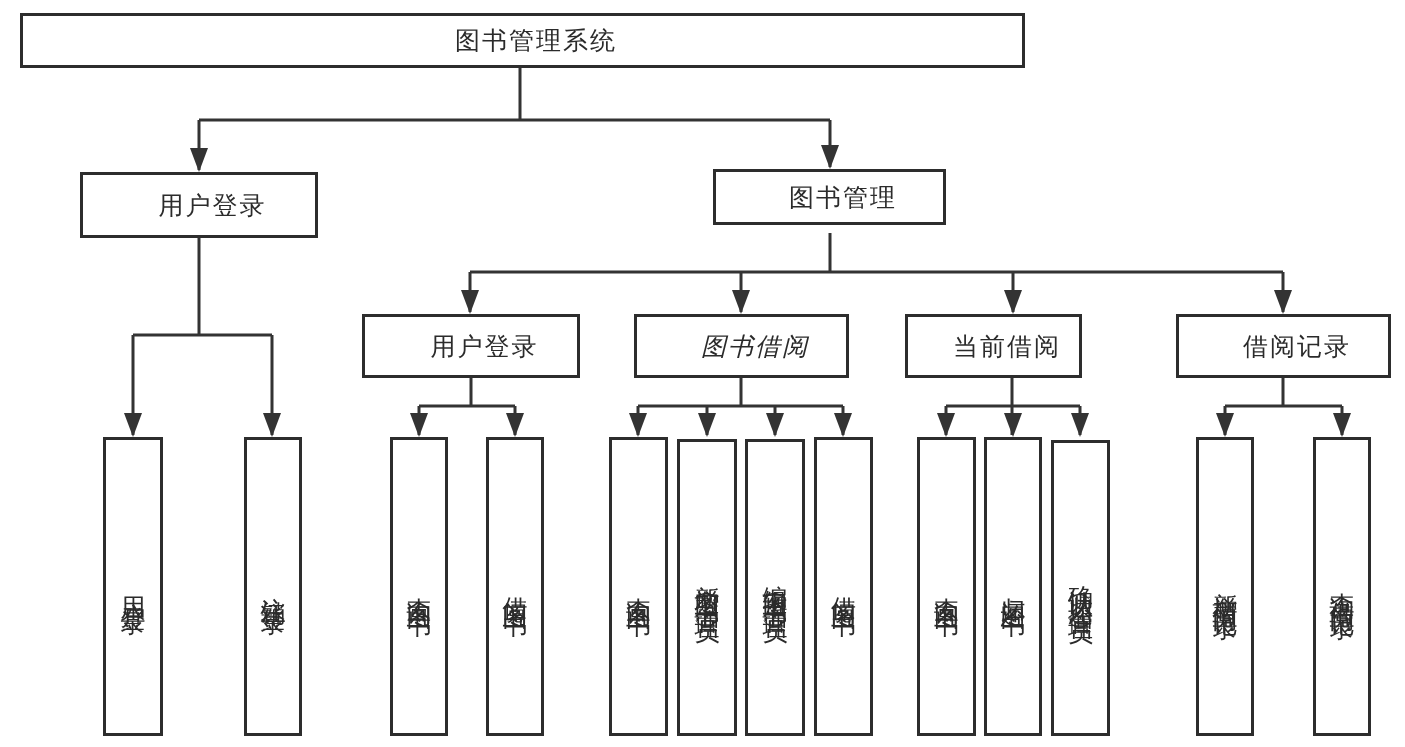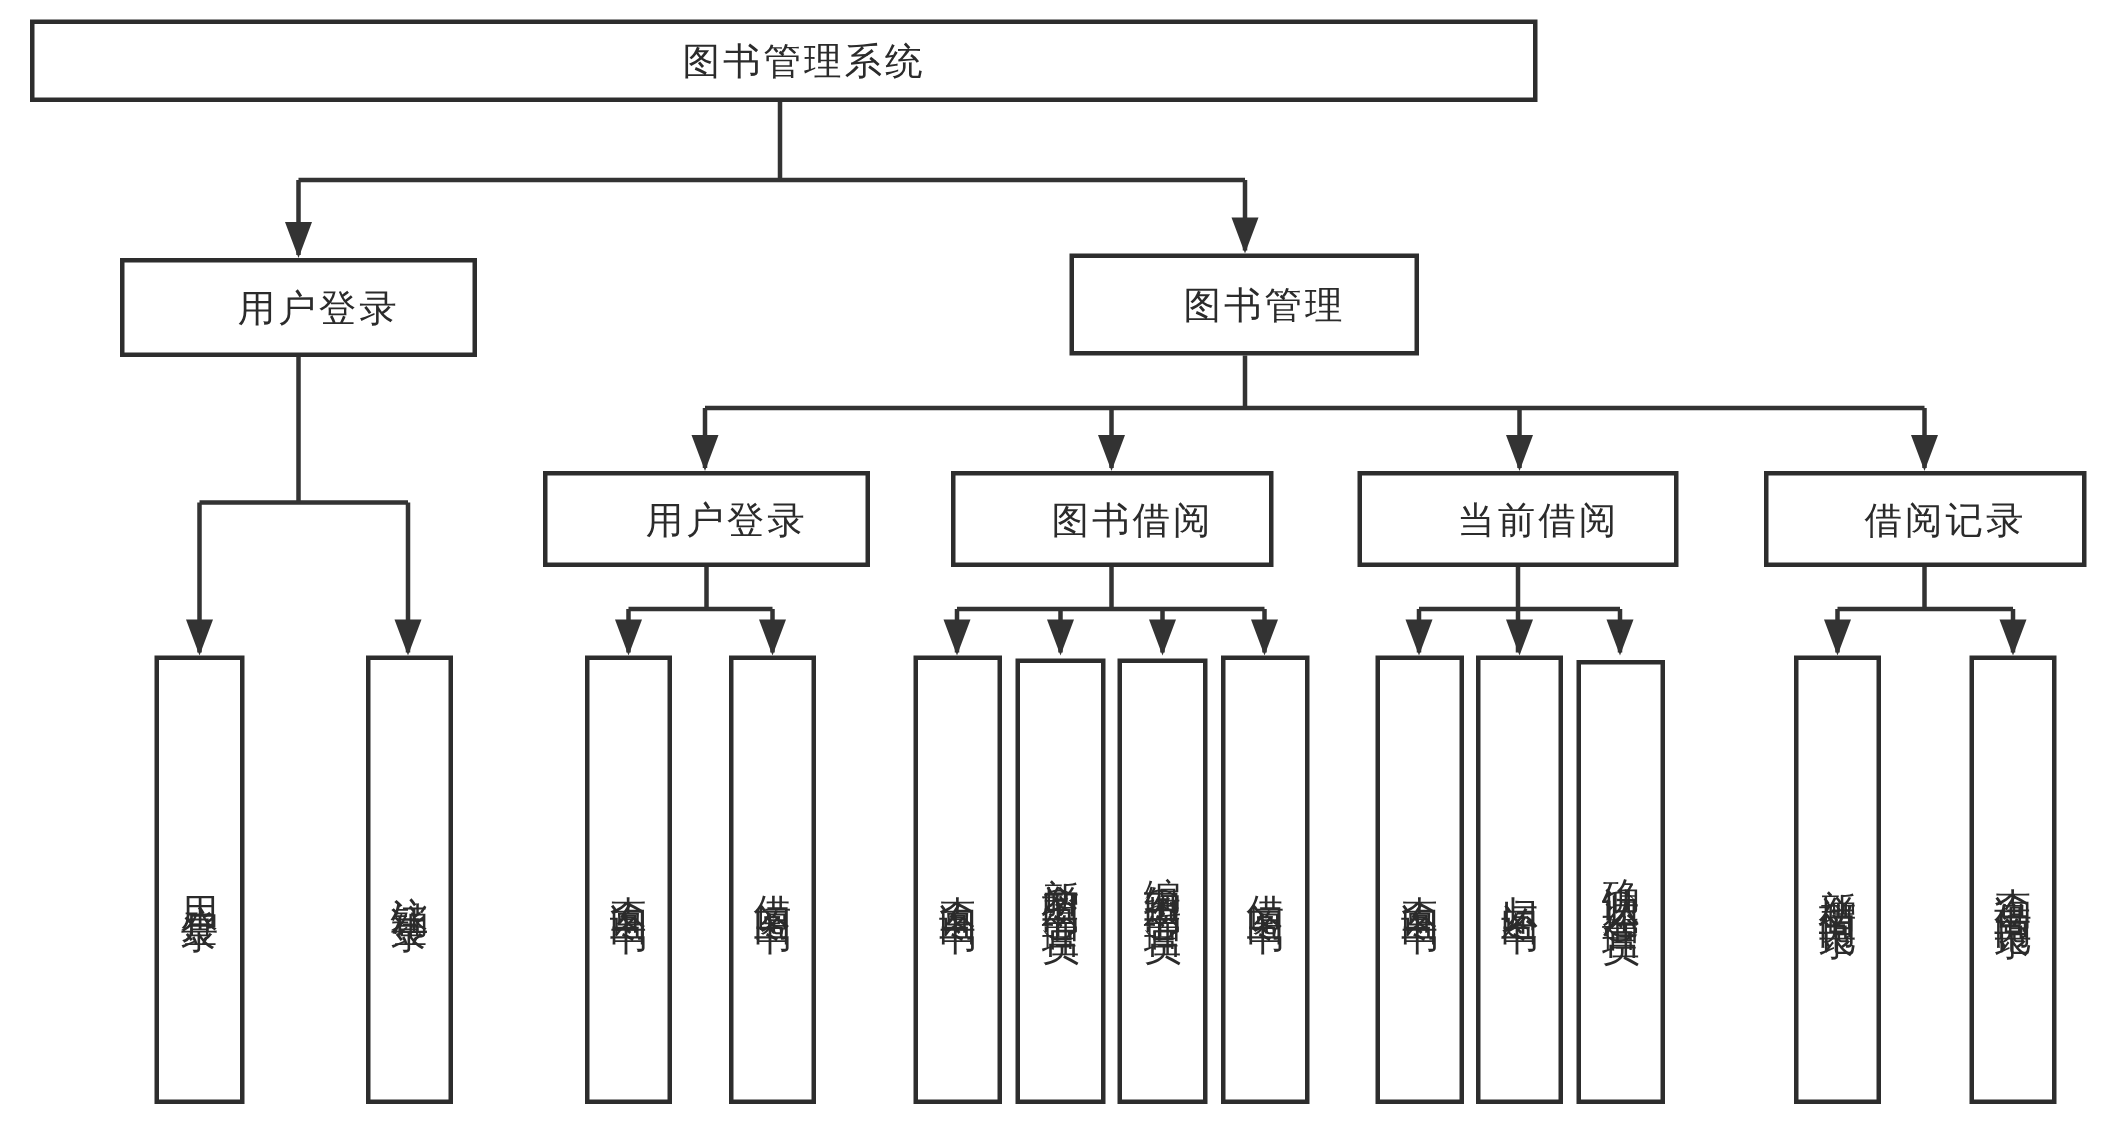--- a/index.html
+++ b/index.html
@@ -99,25 +99,25 @@
       <polygon points="1013,437 1004,413 1022,413"></polygon>
       <polygon points="1080,437 1071,413 1089,413"></polygon>
       <polygon points="1225,437 1216,413 1234,413"></polygon>
       <polygon points="1342,437 1333,413 1351,413"></polygon>
     </g>
   </svg>
 
   <div class="hbox" style="left:20px; top:13px; width:1005px; height:55px;">图书管理系统</div>
 
   <div class="hbox" style="left:80px; top:172px; width:238px; height:66px;">用户登录</div>
-  <div class="hbox" style="left:713px; top:169px; width:233px; height:68px;">图书管理</div>
+  <div class="hbox" style="left:713px; top:169px; width:233px; height:56px;">图书管理</div>
 
   <div class="hbox" style="left:362px; top:314px; width:218px; height:64px;">用户登录</div>
-  <div class="hbox" style="left:634px; top:314px; width:215px; height:64px;">图书借阅</div>
-  <div class="hbox" style="left:905px; top:314px; width:214px; height:64px;">当前借阅</div>
+  <div class="hbox" style="left:634px; top:314px; width:215px; height:64px;font-style:italic;">图书借阅</div>
+  <div class="hbox" style="left:905px; top:314px; width:177px; height:64px;">当前借阅</div>
   <div class="hbox" style="left:1176px; top:314px; width:215px; height:64px;">借阅记录</div>
 
   <div class="vbox" style="left:103px; top:437px; width:60px; height:299px;">
     <span class="vtext">用户登录</span>
   </div>
   <div class="vbox" style="left:244px; top:437px; width:58px; height:299px;">
     <span class="vtext">注销登录</span>
   </div>
 
   <div class="vbox" style="left:390px; top:437px; width:58px; height:299px;">

